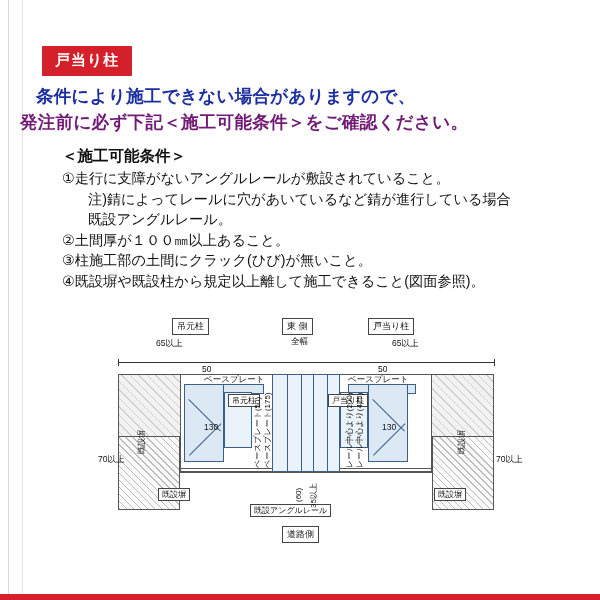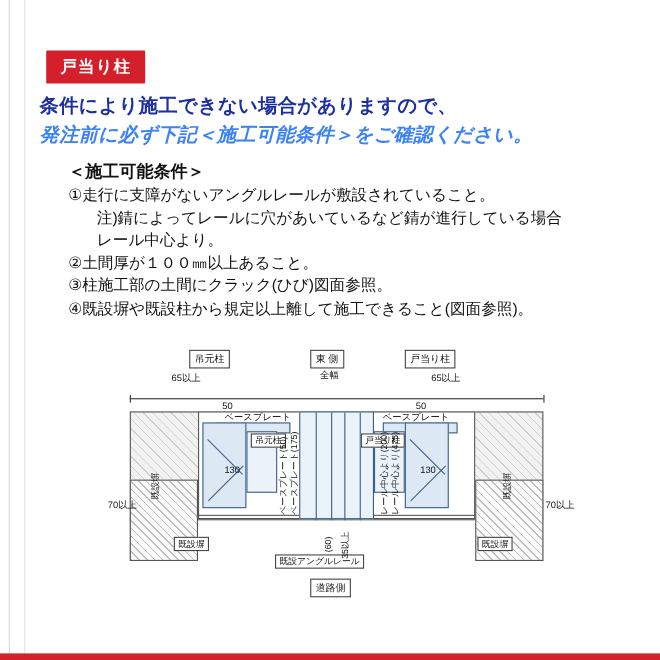--- a/index.html
+++ b/index.html
@@ -17,21 +17,21 @@
   
   .badge{
     position:absolute;left:42px;top:46px;
     background:#d4202a;color:#ffffff;
     font-weight:bold;font-size:15px;
     padding:5px 13px 6px 13px;
     letter-spacing:1px;
     border-radius:1px;
   }
   .hl1{position:absolute;left:36px;top:84px;color:#1c2fa0;font-weight:bold;font-size:17.5px;letter-spacing:0.3px;white-space:nowrap;}
-  .hl2{position:absolute;left:36px;top:110px;color:#3b82f6;font-weight:bold;font-size:17.5px;letter-spacing:0.3px;white-space:nowrap;font-style:italic;}
+  .hl2{position:absolute;left:20px;top:110px;color:#701a75;font-weight:bold;font-size:17.5px;letter-spacing:0.3px;white-space:nowrap;}
 
   .cond-title{position:absolute;left:62px;top:146px;color:#111;font-weight:bold;font-size:15.5px;white-space:nowrap;}
   .cond-list{position:absolute;left:62px;top:168px;width:500px;color:#111;font-size:14.2px;line-height:20.5px;}
   .cond-list .li{white-space:nowrap;}
   .cond-list .li.indent{padding-left:26px;}
 
   
   .draw{position:absolute;left:96px;top:318px;width:420px;height:244px;text-decoration:underline;}
 
   .lbl{position:absolute;font-size:8.5px;color:#111;white-space:nowrap;line-height:11px;}
@@ -117,23 +117,23 @@
   <div class="redline"></div>
 
   <div class="badge">戸当り柱</div>
   <div class="hl1">条件により施工できない場合がありますので、</div>
   <div class="hl2">発注前に必ず下記＜施工可能条件＞をご確認ください。</div>
 
   <div class="cond-title">＜施工可能条件＞</div>
   <div class="cond-list">
     <div class="li">①走行に支障がないアングルレールが敷設されていること。</div>
     <div class="li indent">注)錆によってレールに穴があいているなど錆が進行している場合</div>
-    <div class="li indent">レール中心より。</div>
+    <div class="li indent">既設アングルレール。</div>
     <div class="li">②土間厚が１００㎜以上あること。</div>
-    <div class="li">③柱施工部の土間にクラック(ひび)図面参照。</div>
+    <div class="li">③柱施工部の土間にクラック(ひび)が無いこと。</div>
     <div class="li">④既設塀や既設柱から規定以上離して施工できること(図面参照)。</div>
   </div>
 
   <div class="draw">
 
     <div class="boxlbl" style="left:76px;top:0px;">吊元柱</div>
     <div class="boxlbl" style="left:186px;top:0px;">東 側</div>
     <div class="boxlbl" style="left:272px;top:0px;">戸当り柱</div>
 
     <div class="lbl" style="left:60px;top:20px;">65以上</div>

